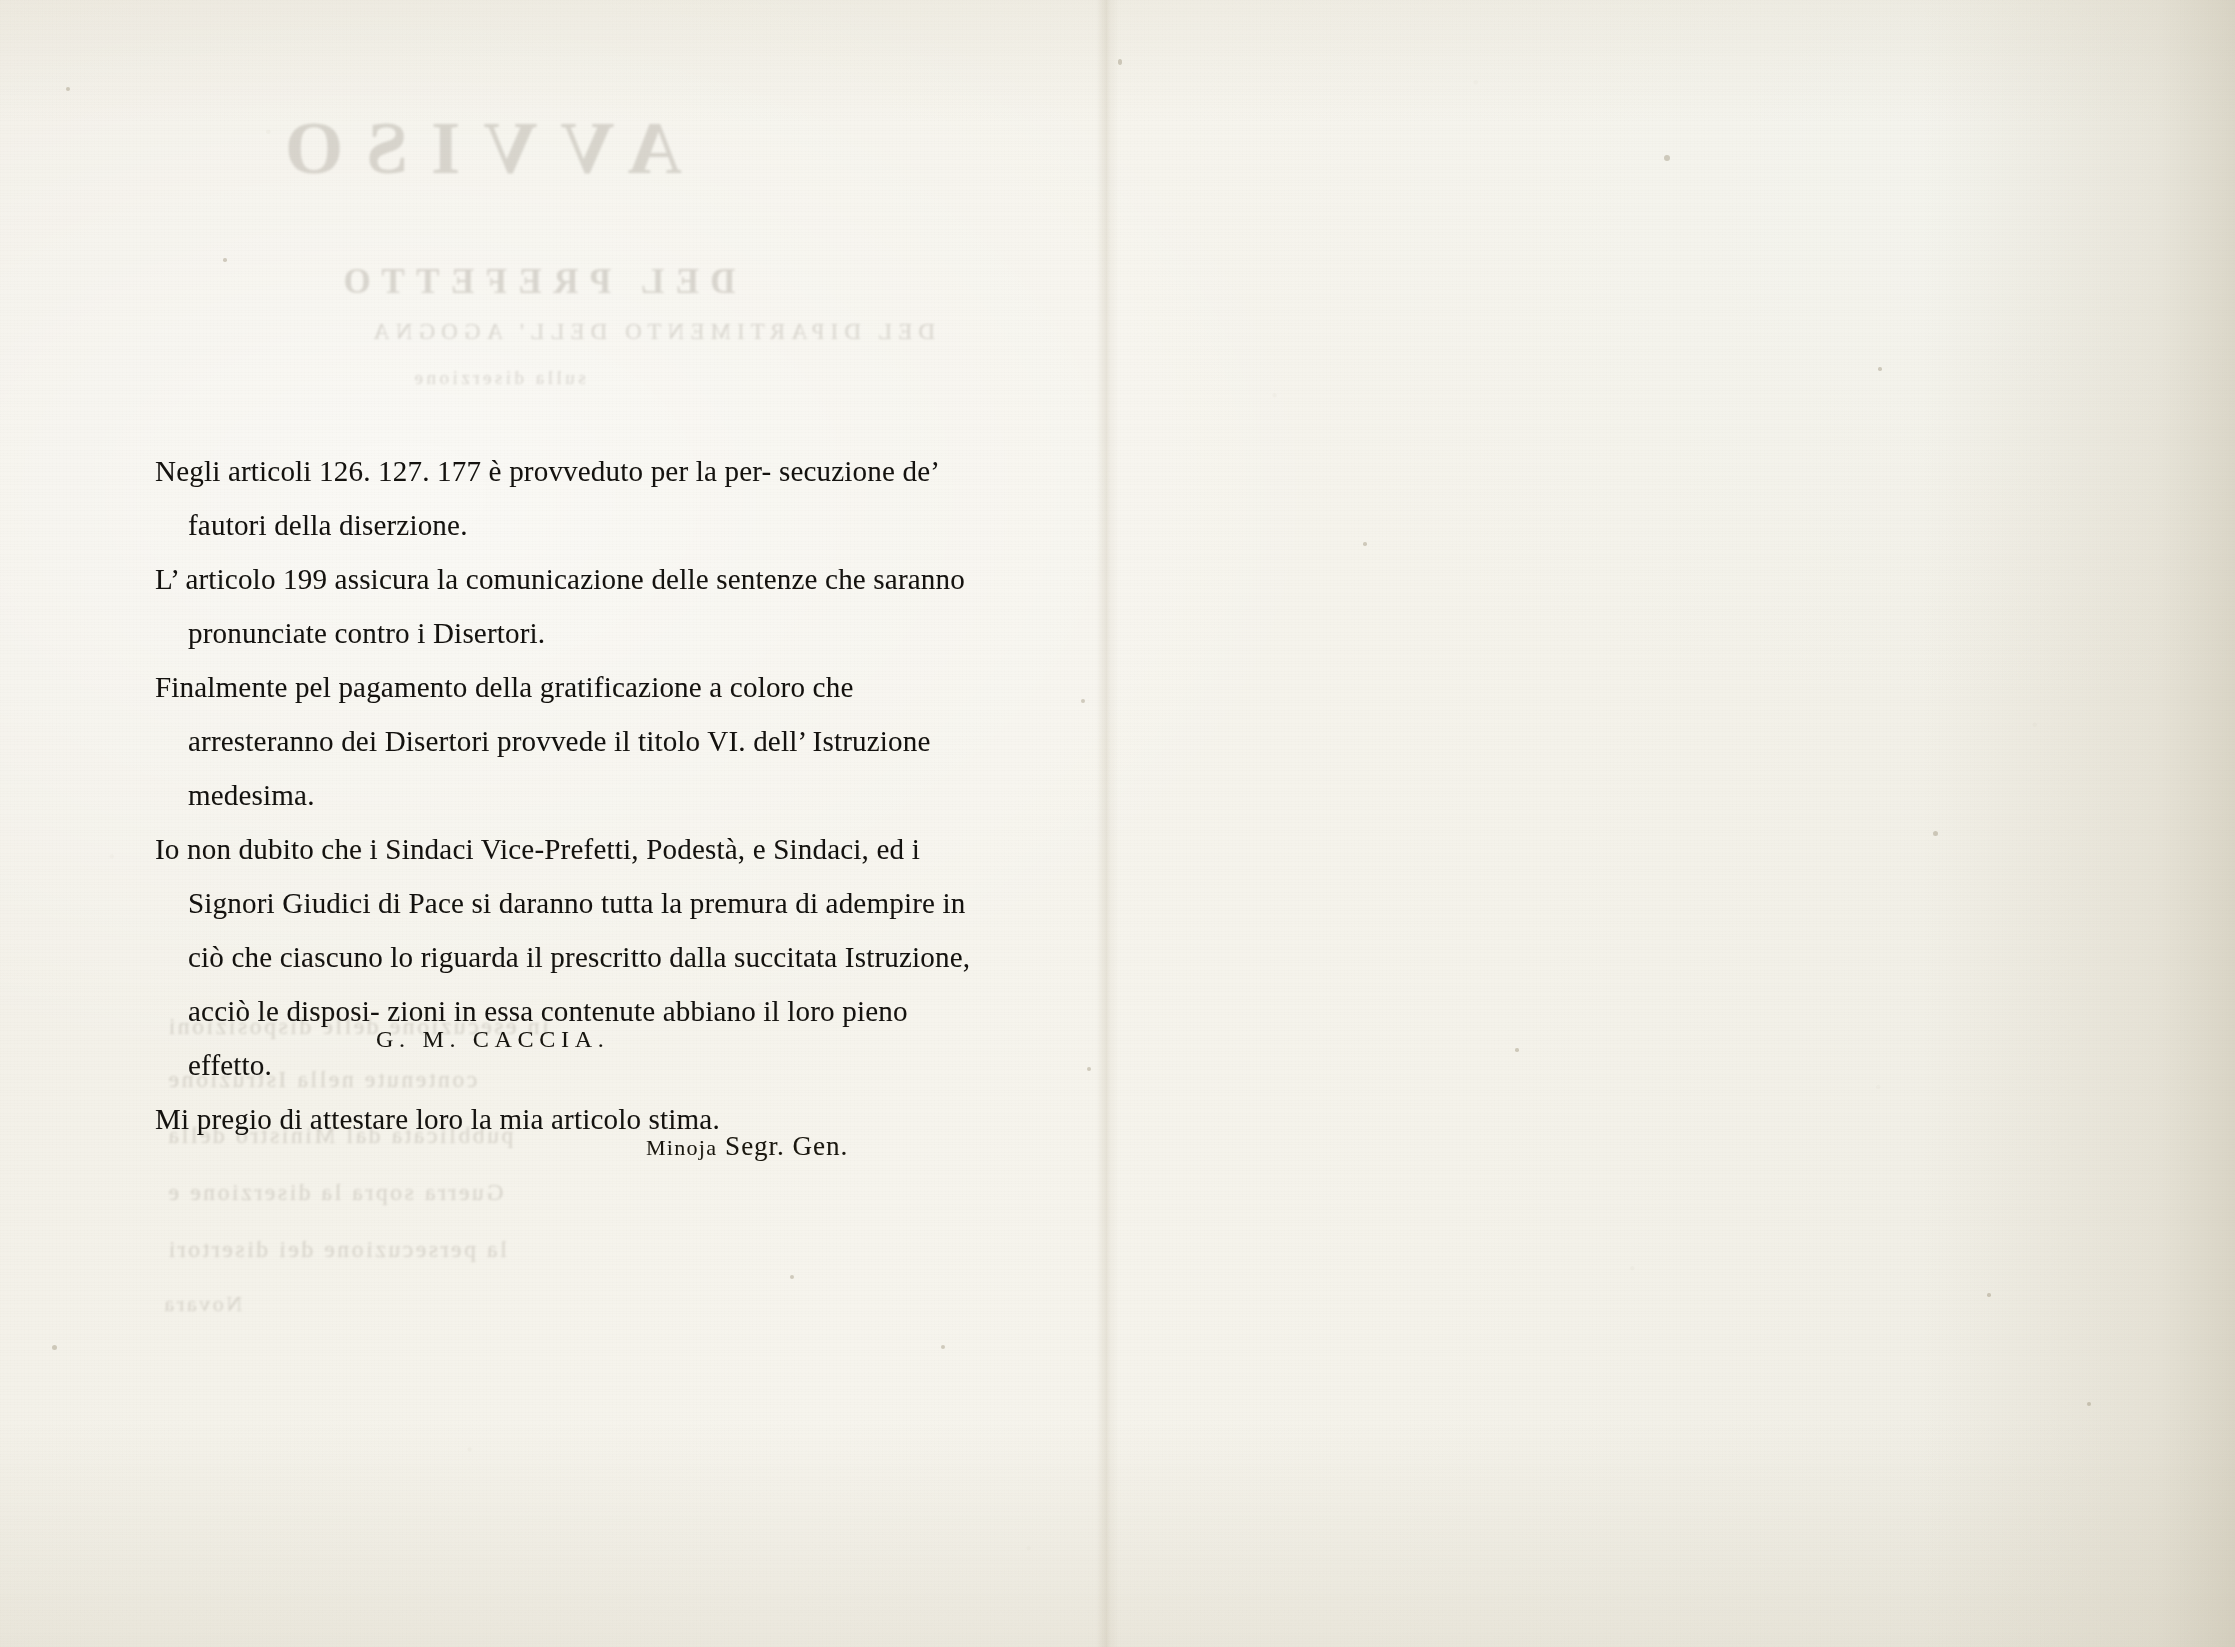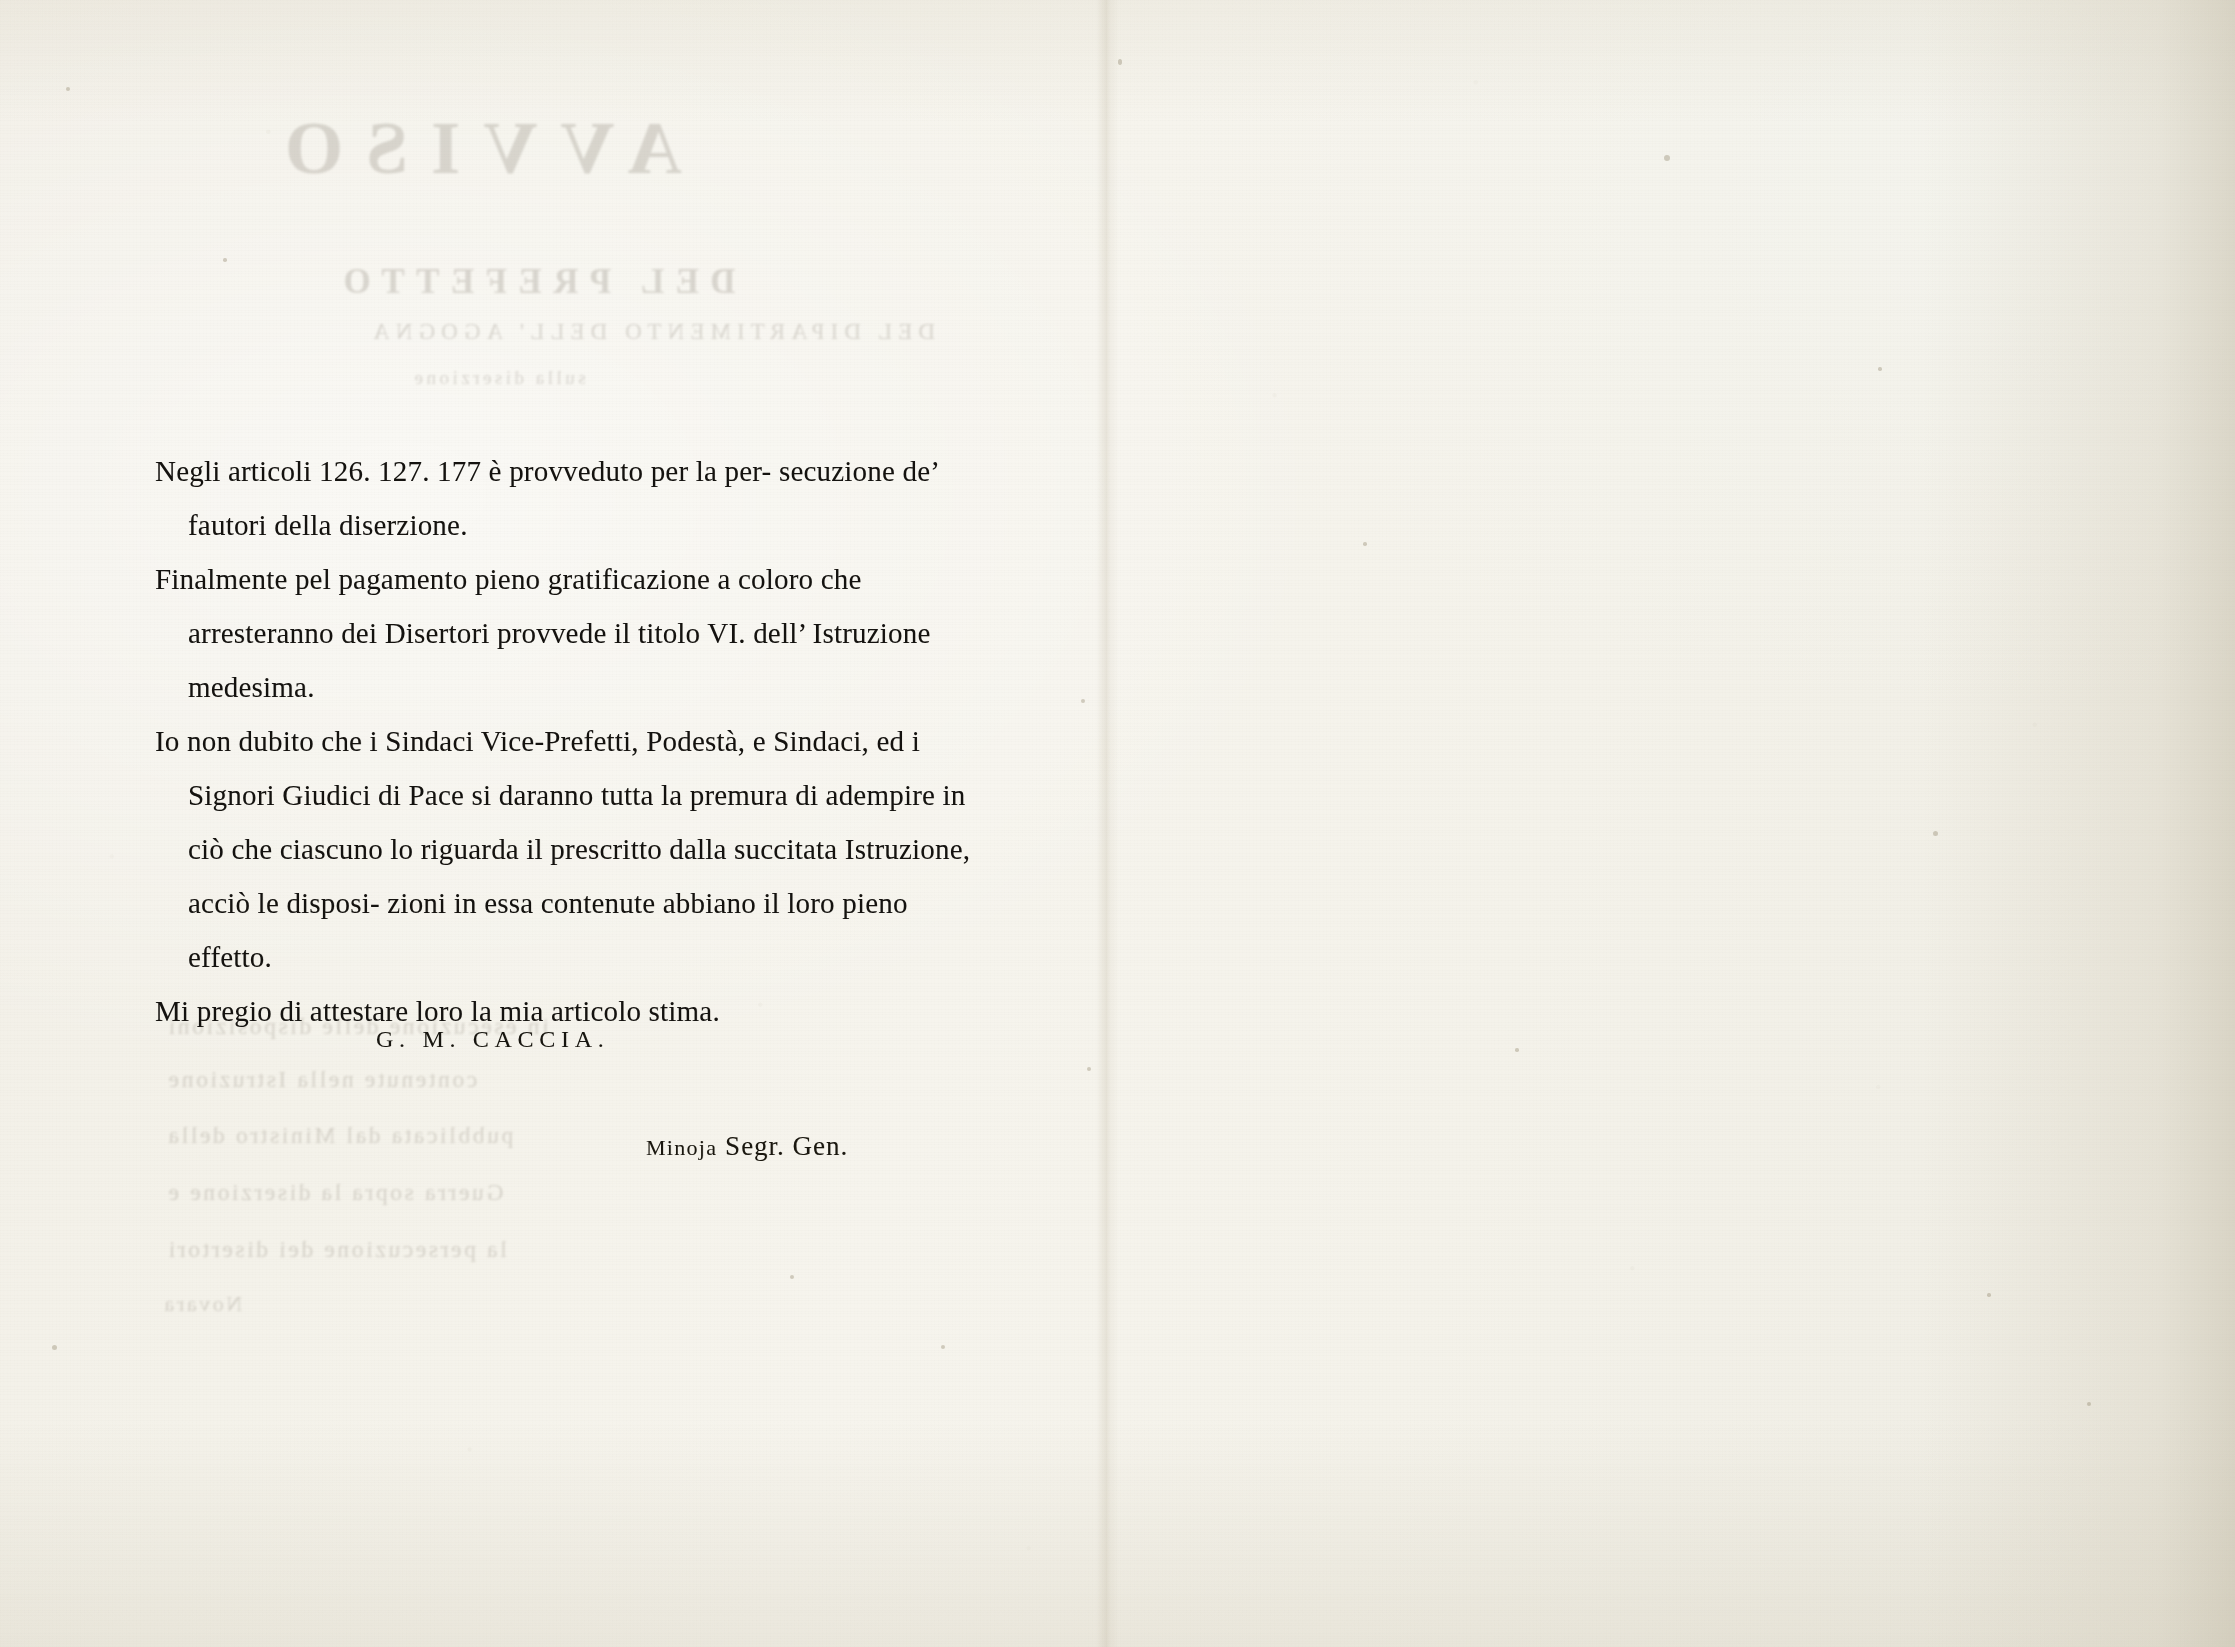--- a/index.html
+++ b/index.html
@@ -187,21 +187,25 @@
   <div class="bleed bleed-b4">Guerra sopra la diserzione e</div>
   <div class="bleed bleed-b5">la persecuzione dei disertori</div>
   <div class="bleed bleed-b6">Novara</div>
 
   <div class="text-block">
     <p class="para">
       <span>Negli articoli 126. 127. 177 è provveduto per la per-</span>
       <span>secuzione de’ fautori della diserzione.</span>
     </p>
     <p class="para">
-      <span>Finalmente pel pagamento pieno gratificazione a coloro</span>
+      <span>L’ articolo 199 assicura la comunicazione delle sentenze</span>
+      <span>che saranno pronunciate contro i Disertori.</span>
+    </p>
+    <p class="para">
+      <span>Finalmente pel pagamento della gratificazione a coloro</span>
       <span>che arresteranno dei Disertori provvede il titolo VI.</span>
       <span>dell’ Istruzione medesima.</span>
     </p>
     <p class="para">
       <span>Io non dubito che i Sindaci Vice-Prefetti, Podestà, e</span>
       <span>Sindaci, ed i Signori Giudici di Pace si daranno tutta la</span>
       <span>premura di adempire in ciò che ciascuno lo riguarda il</span>
       <span>prescritto dalla succitata Istruzione, acciò le disposi-</span>
       <span>zioni in essa contenute abbiano il loro pieno effetto.</span>
     </p>

